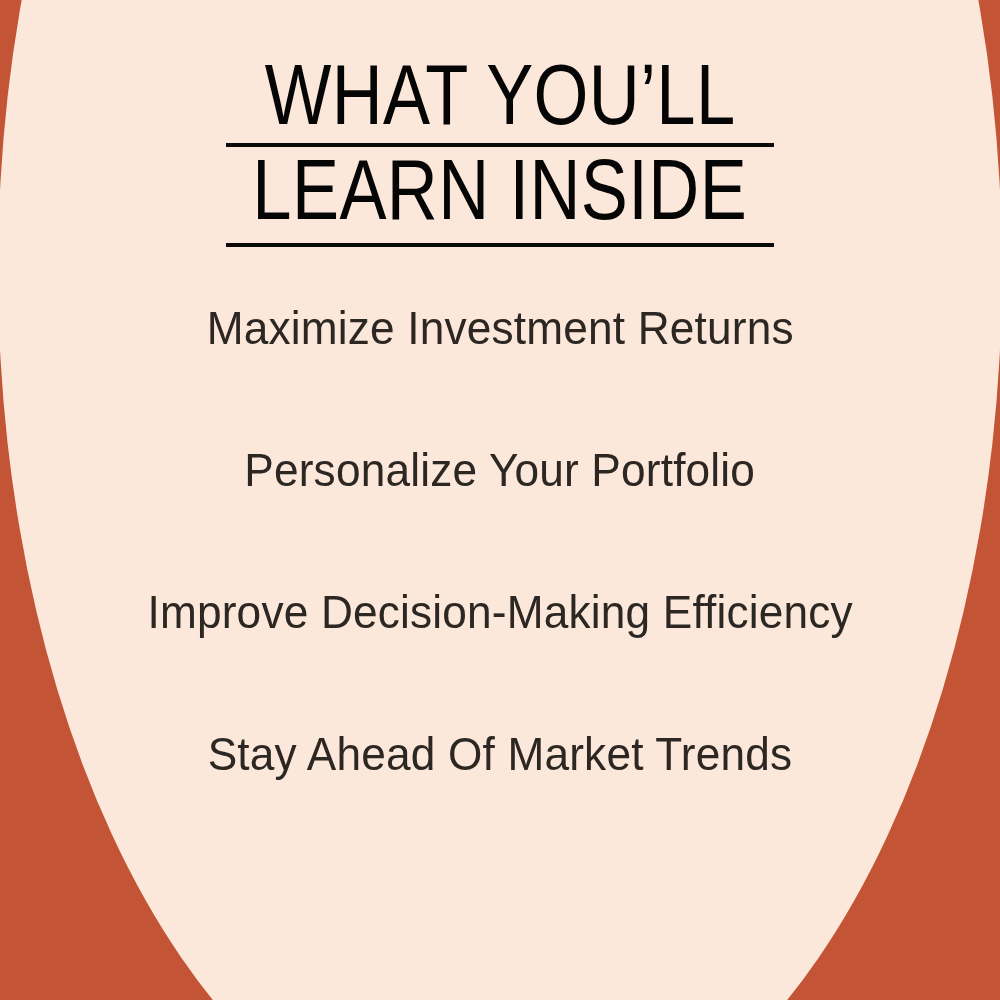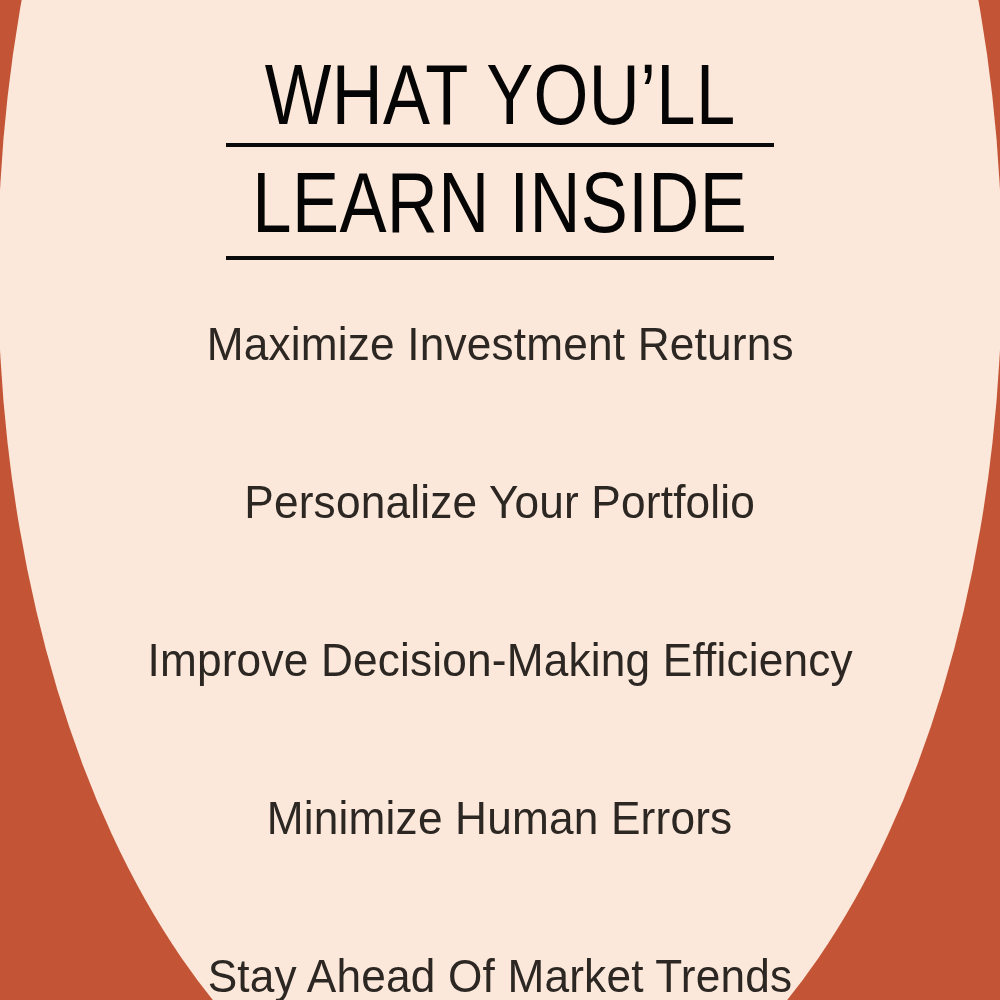--- a/index.html
+++ b/index.html
@@ -68,38 +68,37 @@
     left: 50%;
     transform: translateX(-50%);
     width: 548px;
     height: 4px;
     background: #0A0A0A;
   }
 
   .heading-line-1 { height: 92px; }
   .heading-line-1 .heading-rule { bottom: -3px; }
 
-  .heading-line-2 { height: 96px; margin-top: 16px; }
+  .heading-line-2 { height: 96px; margin-top: 3px; }
   .heading-line-2 .heading-rule { bottom: -4px; }
 
   
   .benefits {
     position: absolute;
     left: 0;
     top: 296px;
     width: 1000px;
   }
 
   .benefit-item {
     display: block;
     width: 1000px;
     height: 142px;
     text-align: center;
     line-height: 64px;
-    margin-top: 16px;
   }
 
   .benefit-label {
     display: inline-block;
     font-family: "Liberation Sans Narrow", "Liberation Sans", sans-serif;
     font-weight: 400;
     font-size: 47px;
     letter-spacing: 0.2px;
     color: #2C2723;
     white-space: nowrap;
@@ -129,20 +128,17 @@
     <div class="benefit-item">
       <span class="benefit-label">Maximize Investment Returns</span>
     </div>
     <div class="benefit-item">
       <span class="benefit-label">Personalize Your Portfolio</span>
     </div>
     <div class="benefit-item">
       <span class="benefit-label">Improve Decision-Making Efficiency</span>
     </div>
     <div class="benefit-item">
-      <span class="benefit-label">Minimize Human Errors</span>
-    </div>
-    <div class="benefit-item">
       <span class="benefit-label">Stay Ahead Of Market Trends</span>
     </div>
   </div>
 
 </div>
 
 </body></html>

